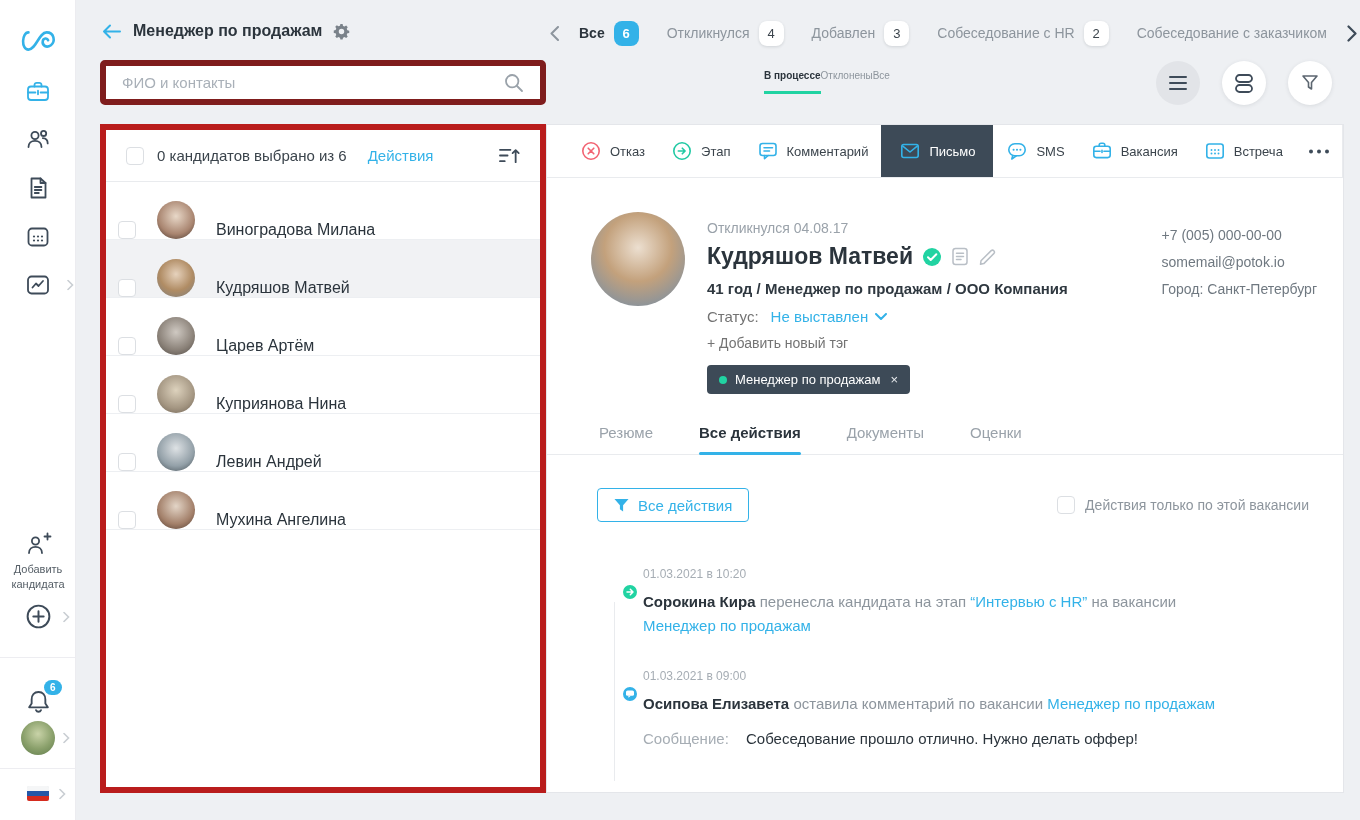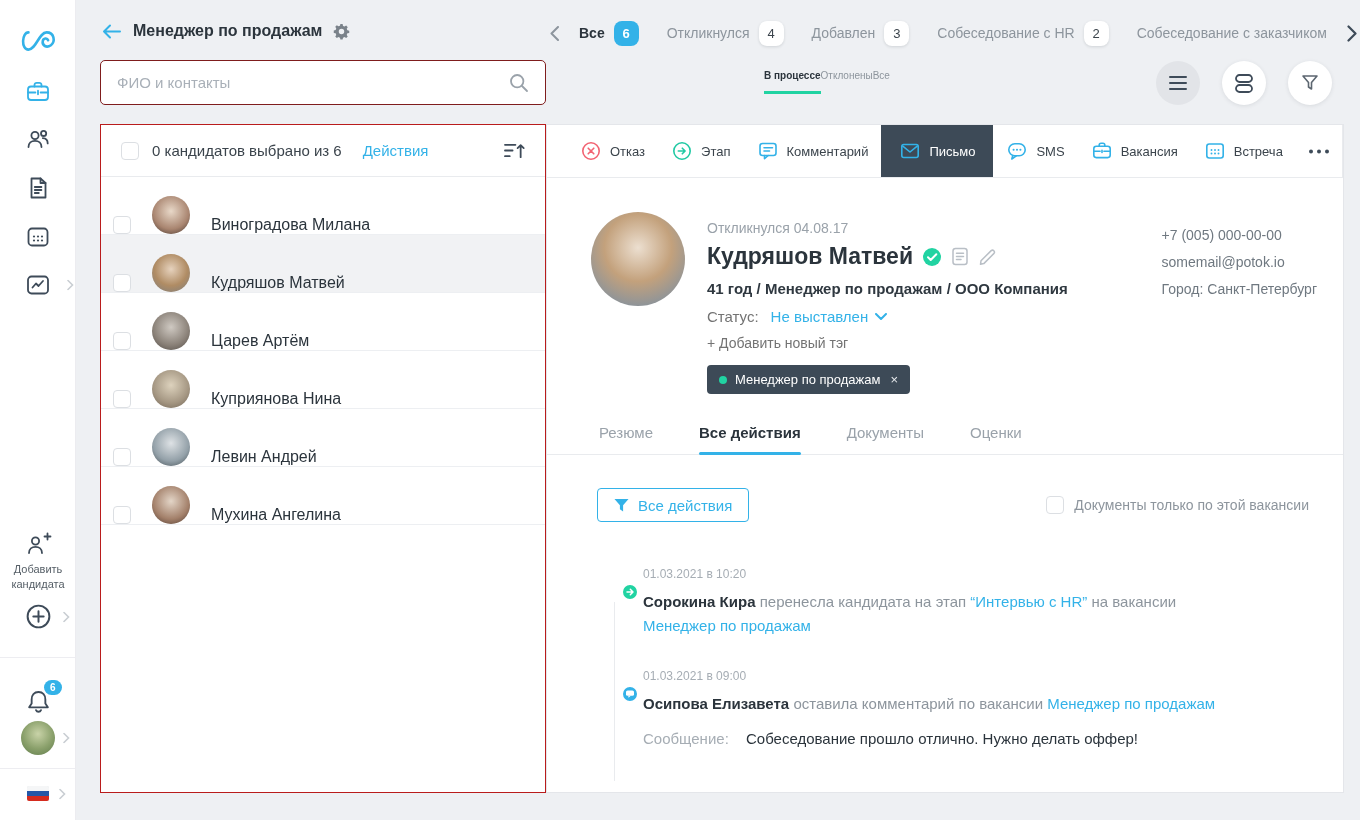--- a/index.html
+++ b/index.html
@@ -22,42 +22,42 @@
   .bell-wrap { position:relative; }
   .bell-badge { position:absolute; top:-8px; right:-10px; background:#33b2e8; color:#fff; font-size:10px; font-weight:bold; border-radius:8px; padding:2px 6px; line-height:11px; }
   .side-avatar { width:34px; height:34px; border-radius:50%; background:radial-gradient(circle at 50% 38%, #c9d3a8 0%, #8aa06b 55%, #5e7a4a 100%); }
   .flag { width:22px; height:15px; border-radius:2px; overflow:hidden; box-shadow:inset 0 0 0 1px #e0e3e7; }
   .flag div { height:5px; }
   .flag .w { background:#f5f6f7; } .flag .b { background:#2457a7; } .flag .r { background:#d52b1e; }
 
   
   .vac-header { position:absolute; left:102px; top:22px; display:flex; align-items:center; gap:11px; z-index:2; }
   .vac-title { font-size:16px; font-weight:bold; color:#2b343c; }
-  .search-box { position:absolute; left:100px; top:60px; width:446px; height:45px; background:#fff; border:1px solid #7f1d1d; border-radius:5px; display:flex; align-items:center; padding:0 16px; z-index:2; }
+  .search-box { position:absolute; left:100px; top:60px; width:446px; height:45px; background:#fff; border:6px solid #7f1d1d; border-radius:5px; display:flex; align-items:center; padding:0 16px; z-index:2; }
   .search-box input { border:none; outline:none; flex:1; font-size:15px; color:#2b343c; font-family:inherit; background:transparent; }
   .search-box input::placeholder { color:#a9b0b8; }
 
   .stage-tabs { position:absolute; left:550px; top:18px; width:786px; height:30px; display:flex; align-items:center; gap:12px; z-index:2; }
   .stage-tab { display:flex; align-items:center; gap:9px; padding:0 8px; cursor:default; }
   .stage-label { font-size:14px; color:#8d959d; white-space:nowrap; }
   .stage-tab.active .stage-label { color:#2b343c; font-weight:bold; }
   .count-badge { min-width:25px; height:25px; padding:0 6px; border-radius:8px; background:#fff; box-shadow:0 1px 3px rgba(31,41,51,.14); display:flex; align-items:center; justify-content:center; font-size:13px; color:#3b444c; }
   .count-badge.blue { background:#33b2e8; color:#fff; box-shadow:none; font-weight:bold; }
   .stage-chev-right { margin-left:auto; }
 
   .view-tabs { position:absolute; left:764px; top:70px; display:flex; font-size:10px; z-index:2; }
   .view-tab { color:#8d959d; padding-bottom:10px; border-bottom:3px solid transparent; }
   .view-tab.active { color:#2b343c; font-weight:bold; border-bottom-color:#21d3a2; }
 
   .circle-btns { position:absolute; left:1156px; top:61px; display:flex; gap:22px; z-index:2; }
   .circle-btn { width:44px; height:44px; border-radius:50%; background:#fff; box-shadow:0 1px 4px rgba(31,41,51,.10); display:flex; align-items:center; justify-content:center; }
   .circle-btn.active { background:#e2e4e8; box-shadow:none; }
 
   
-  .list-panel { position:absolute; left:100px; top:124px; width:446px; height:669px; background:#fff; border:1px solid #b91c1c; z-index:3; }
+  .list-panel { position:absolute; left:100px; top:124px; width:446px; height:669px; background:#fff; border:6px solid #b91c1c; z-index:3; }
   .list-header { height:52px; display:flex; align-items:center; gap:13px; padding:0 20px; border-bottom:1px solid #e9ebee; }
   .checkbox { width:18px; height:18px; border:1px solid #dcdfe3; border-radius:4px; background:#fff; flex:none; }
   .sel-text { font-size:15px; color:#3b444c; }
   .actions-link { font-size:15px; color:#33b2e8; margin-left:8px; }
   .sort-btn { margin-left:auto; display:flex; }
   .cand-row { height:58px; display:flex; align-items:flex-end; gap:21px; padding:0 12px; border-bottom:1px solid #edeff2; }
   .cand-row.selected { background:#f1f2f4; }
   .avatar { width:38px; height:38px; border-radius:50%; flex:none; }
   .cand-name { font-size:16px; color:#2b343c; }
   .av1 { background:radial-gradient(circle at 50% 40%, #e8d8c8 0%, #a98570 60%, #3d2f28 100%); }
@@ -497,21 +497,21 @@
 
     <div class="filter-row">
       <span class="filter-btn">
         <svg width="15" height="15" viewBox="0 0 16 15">
             <path d="M0.5 0.5 h15 l-5.8 6.8 v6.6 l-3.4 -2.3 V7.3 z" fill="#33b2e8"></path>
           </svg>
         <span>Все действия</span>
       </span>
       <span class="only-vacancy">
         <span class="checkbox"></span>
-        <span>Документы только по этой вакансии</span>
+        <span>Действия только по этой вакансии</span>
       </span>
     </div>
 
     <div class="feed">
 
       <div class="feed-item">
         <span class="feed-avatar-wrap">
           <span class="feed-avatar av-f1"></span>
           <span class="feed-badge stage">
             <svg width="10" height="10" viewBox="0 0 10 10" fill="none" stroke="#fff" stroke-width="1.5" stroke-linecap="round" stroke-linejoin="round">

